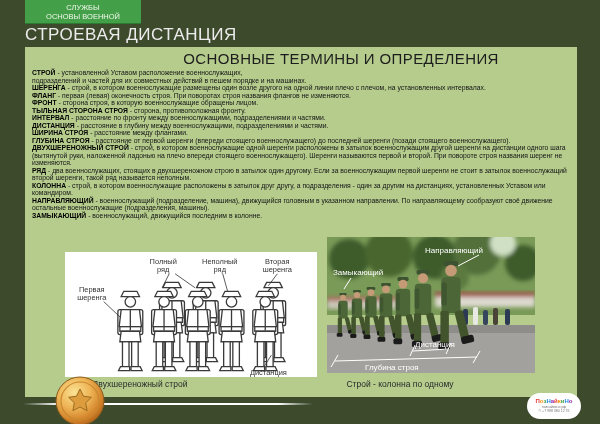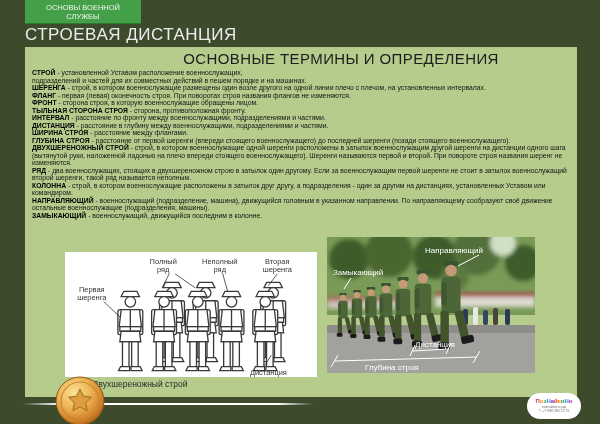--- a/index.html
+++ b/index.html
@@ -59,22 +59,22 @@
   .logo-site{font-size:3.5px;color:#777;line-height:4px;}
   .logo-phone{font-size:3.5px;color:#777;line-height:4.5px;}
   svg text{font-family:"Liberation Sans", sans-serif;}
 </style>
 </head>
 <body>
 
 <div class="poster">
 
   <div class="badge">
+    <span>СЛУЖБЫ</span>
     <span>ОСНОВЫ ВОЕННОЙ</span>
-    <span>СЛУЖБЫ</span>
   </div>
 
   <div class="main-title">СТРОЕВАЯ ДИСТАНЦИЯ</div>
 
   <div class="panel">
     <div class="panel-title">ОСНОВНЫЕ ТЕРМИНЫ И ОПРЕДЕЛЕНИЯ</div>
 
     <div class="defs">
         <p class="def"><b>СТРОЙ</b> - установленной Уставом расположение военнослужащих,
 подразделений и частей для их совместных действий в пешем порядке и на машинах.</p>
@@ -218,20 +218,21 @@
           <line x1="88" y1="108" x2="83" y2="119"></line>
           <line x1="124" y1="106" x2="119" y2="117"></line>
           <line x1="8" y1="124" x2="150" y2="120"></line>
           <line x1="11" y1="118" x2="4" y2="130"></line>
           <line x1="153" y1="114" x2="146" y2="126"></line>
         </g>
       </svg>
     </div>
 
     <div class="caption caption-left">Двухшереножный строй</div>
+    <div class="caption caption-right">Строй - колонна по одному</div>
   </div>
 
   <div class="footer-line"></div>
 
   <div class="coin">
     <svg width="52" height="52" viewBox="0 0 52 52">
       <defs>
         <radialGradient id="gold" cx="38%" cy="32%" r="75%">
           <stop offset="0%" stop-color="#fbe294"></stop>
           <stop offset="45%" stop-color="#eeb455"></stop>

